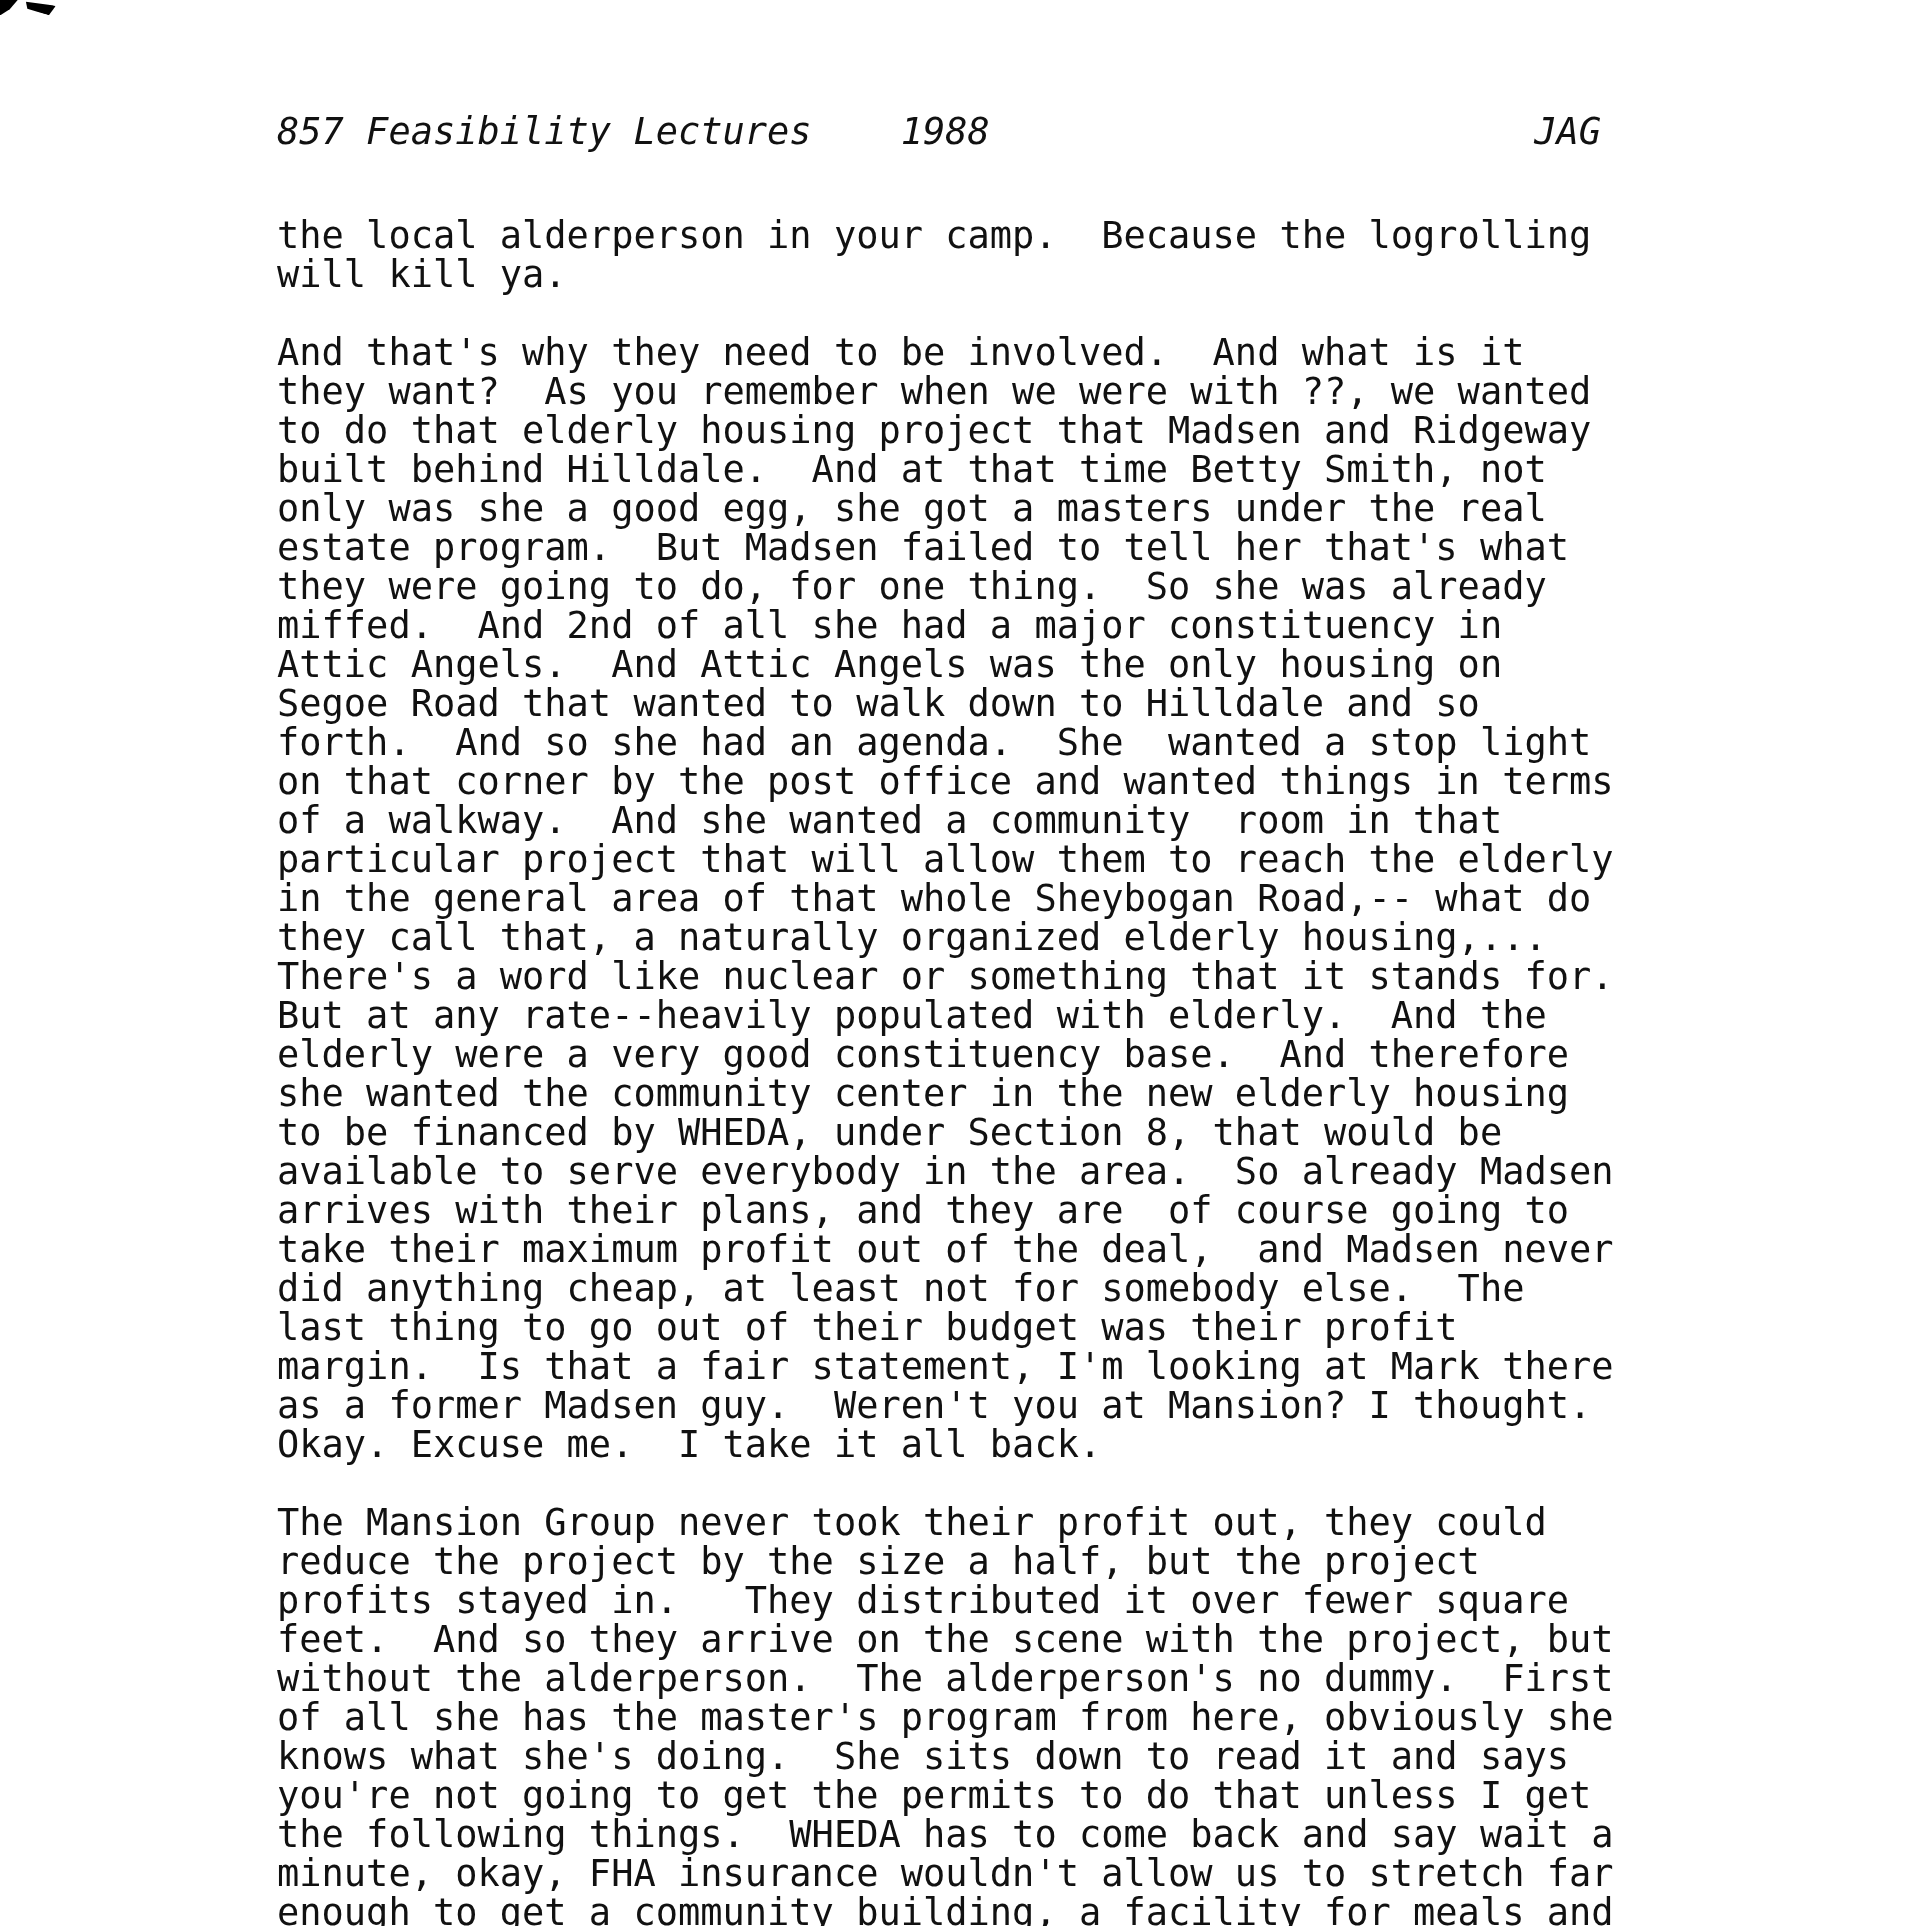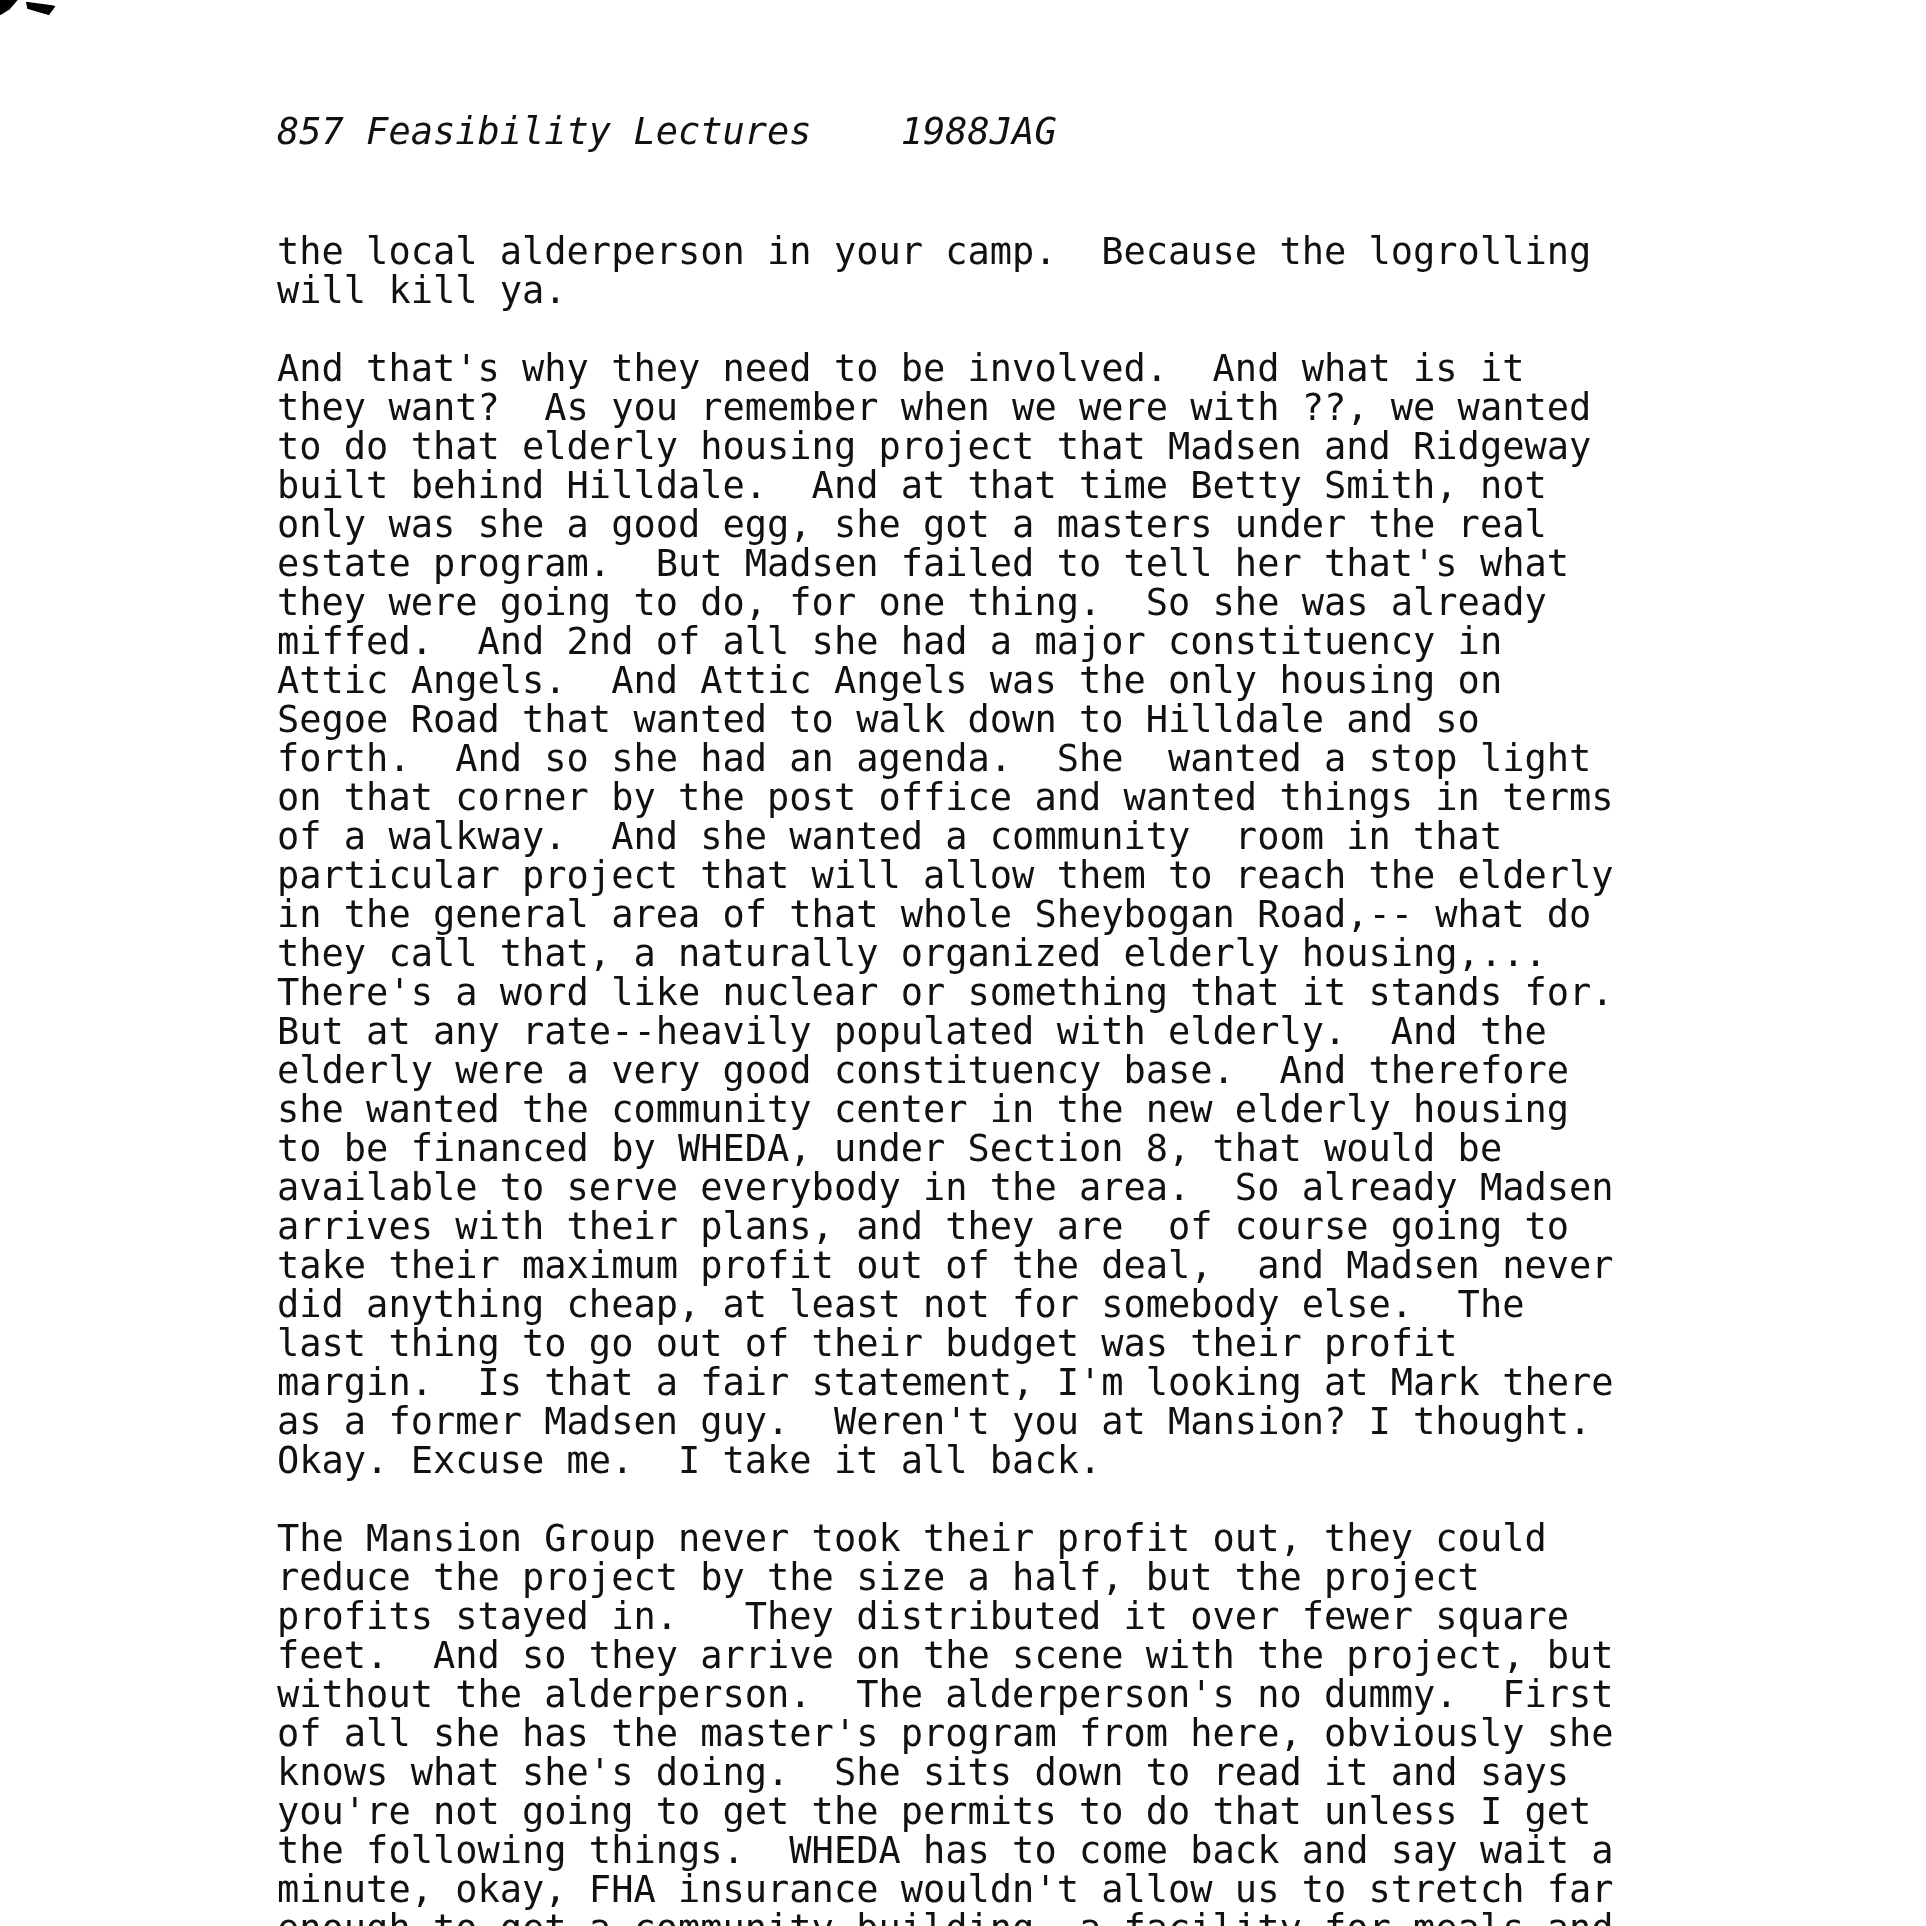--- a/index.html
+++ b/index.html
@@ -39,39 +39,40 @@
     background: #000000;
     transform: rotate(14deg);
     clip-path: polygon(0 30%, 100% 0, 85% 100%, 10% 90%);
   }
   .header {
     position: absolute;
     left: 277px;
     top: 112px;
     width: 1324px;
     display: flex;
+    justify-content: space-between;
     align-items: baseline;
     font-style: italic;
     font-size: 37px;
     line-height: 39px;
     letter-spacing: 0;
   }
   .header span {
     white-space: pre;
   }
   .body-text {
     position: absolute;
     left: 277px;
     top: 216px;
     width: 1348px;
     font-size: 37px;
     line-height: 39px;
   }
   .para {
-    margin: 16px 0 39px 0;
+    margin: 0 0 39px 0;
     white-space: pre-wrap;
   }
 </style>
 </head>
 <body>
 
 <div class="page">
 
   <div class="artifact-1"></div>
   <div class="artifact-2"></div>

